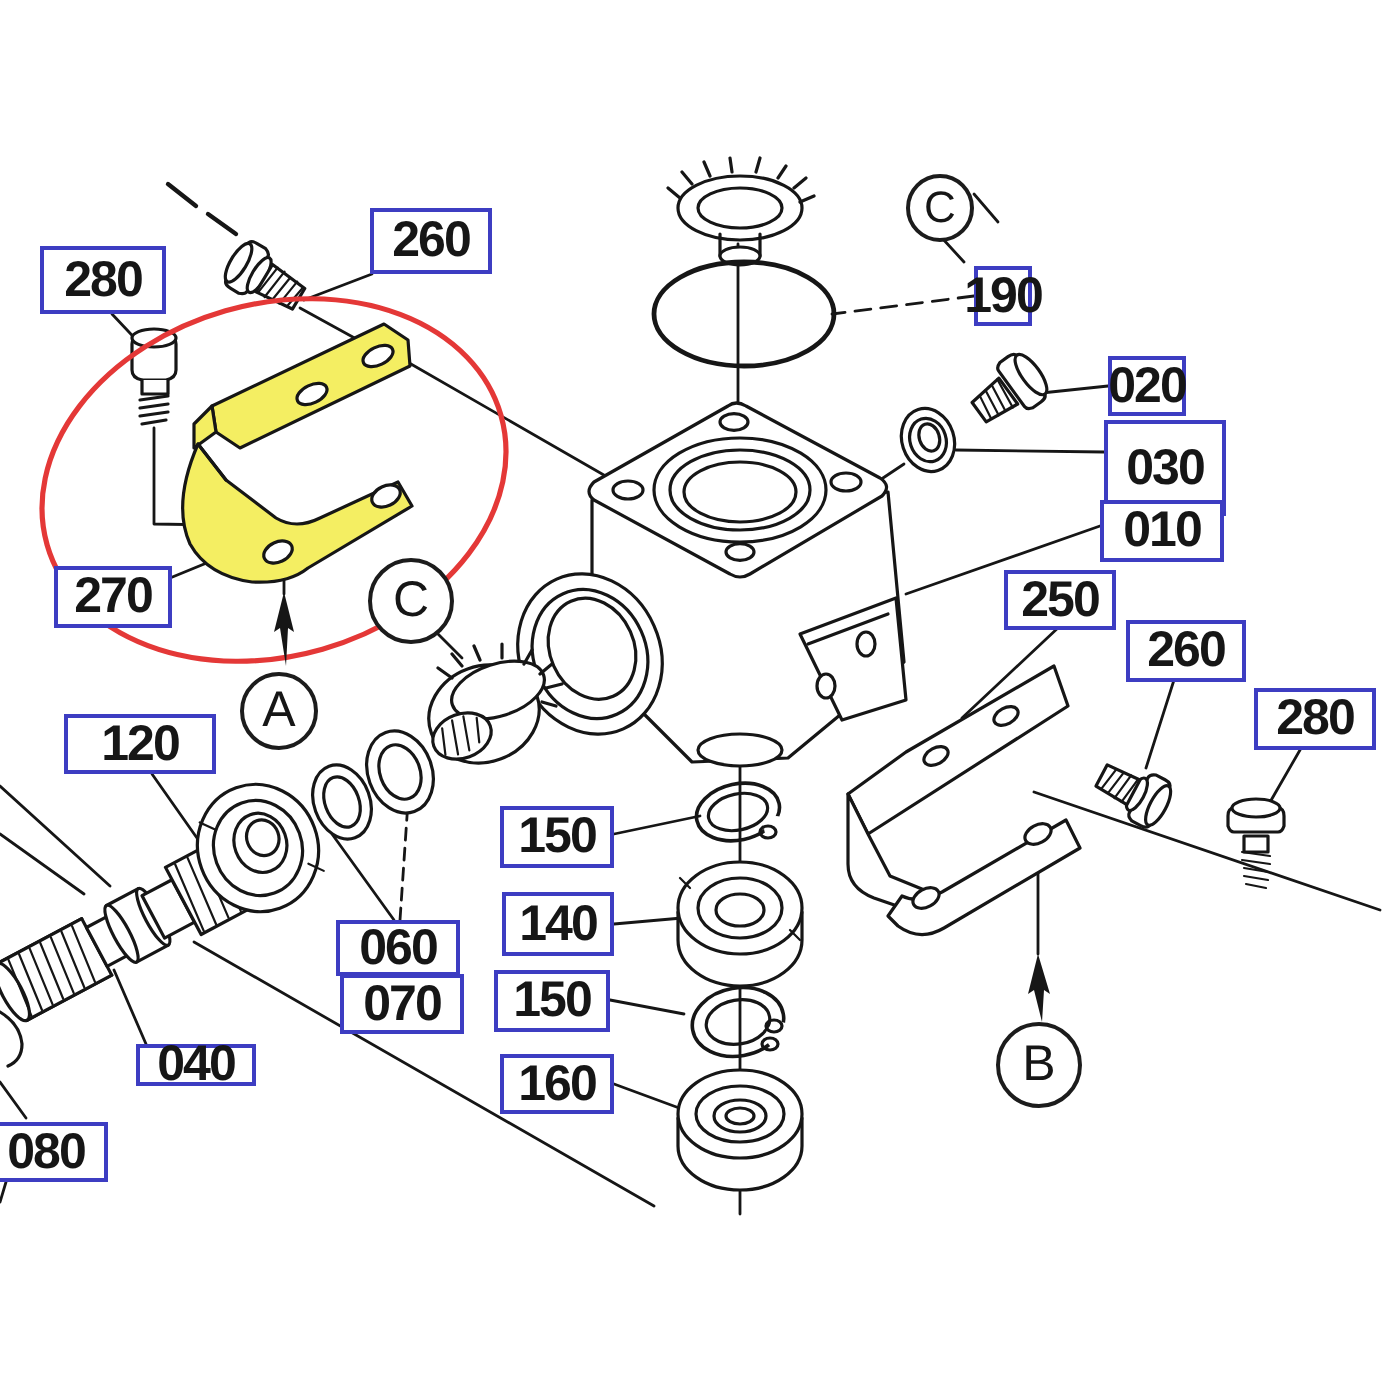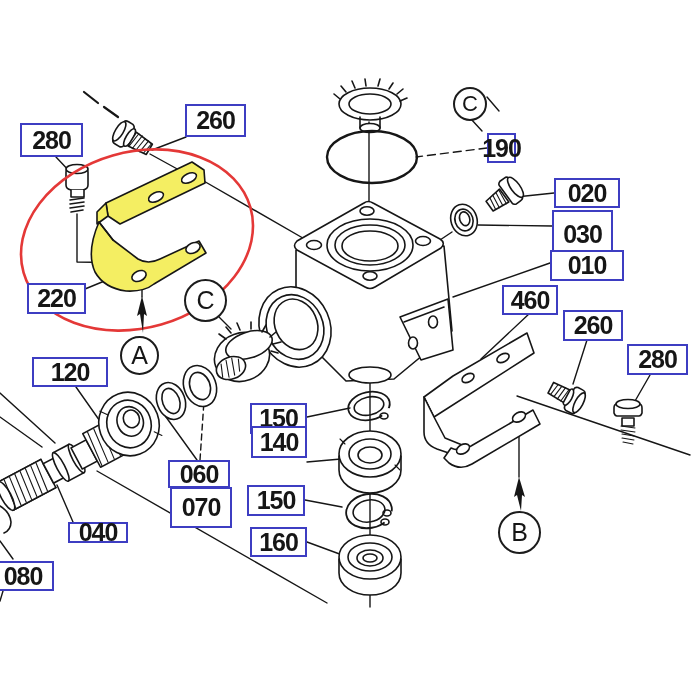--- a/index.html
+++ b/index.html
@@ -239,33 +239,33 @@
   <ellipse cx="137" cy="240" rx="118" ry="88" transform="rotate(-16 137 240)" stroke="#e43837" stroke-width="2.6"></ellipse>
 
   <path d="M0,506 Q10,512 11,522 Q11,530 4,533"></path>
 
   <path d="M142,296 L147,316 L144,314 L143,333 L140,314 L137,316 Z" fill="#161616" stroke="none"></path>
   <path d="M519,477 L525,497 L522,495 L521,511 L517,495 L514,497 Z" fill="#161616" stroke="none"></path>
 </svg>
 
 <div class="plabel" style="left:20px;top:123px;width:63px;height:34px">280</div>
 <div class="plabel" style="left:185px;top:104px;width:61px;height:33px">260</div>
-<div class="plabel" style="left:27px;top:283px;width:59px;height:31px">220</div>
+<div class="plabel" style="left:27px;top:283px;width:59px;height:31px">270</div>
 <div class="plabel" style="left:487px;top:133px;width:29px;height:30px">190</div>
-<div class="plabel" style="left:554px;top:178px;width:66px;height:30px">020</div>
+<div class="plabel" style="left:554px;top:178px;width:39px;height:30px">020</div>
 <div class="plabel" style="left:552px;top:210px;width:61px;height:48px">030</div>
-<div class="plabel" style="left:550px;top:250px;width:74px;height:31px">010</div>
-<div class="plabel" style="left:502px;top:285px;width:56px;height:30px">460</div>
+<div class="plabel" style="left:550px;top:250px;width:62px;height:31px">010</div>
+<div class="plabel" style="left:502px;top:285px;width:56px;height:30px">250</div>
 <div class="plabel" style="left:563px;top:310px;width:60px;height:31px">260</div>
 <div class="plabel" style="left:627px;top:344px;width:61px;height:31px">280</div>
 <div class="plabel" style="left:32px;top:357px;width:76px;height:30px">120</div>
 <div class="plabel" style="left:250px;top:403px;width:57px;height:31px">150</div>
-<div class="plabel" style="left:251px;top:426px;width:56px;height:32px">140</div>
+<div class="plabel" style="left:251px;top:446px;width:56px;height:32px">140</div>
 <div class="plabel" style="left:168px;top:460px;width:62px;height:28px">060</div>
-<div class="plabel" style="left:170px;top:487px;width:62px;height:41px">070</div>
+<div class="plabel" style="left:170px;top:487px;width:62px;height:30px">070</div>
 <div class="plabel" style="left:68px;top:522px;width:60px;height:21px">040</div>
 <div class="plabel" style="left:-8px;top:561px;width:62px;height:30px">080</div>
 <div class="plabel" style="left:247px;top:485px;width:58px;height:31px">150</div>
 <div class="plabel" style="left:250px;top:527px;width:57px;height:30px">160</div>
 
 <div class="cref" style="left:120px;top:336px;width:39px;height:39px">A</div>
 <div class="cref" style="left:498px;top:511px;width:43px;height:43px">B</div>
 <div class="cref" style="left:184px;top:279px;width:43px;height:43px">C</div>
 <div class="cref" style="left:453px;top:87px;width:34px;height:34px;font-size:22px">C</div>
 

